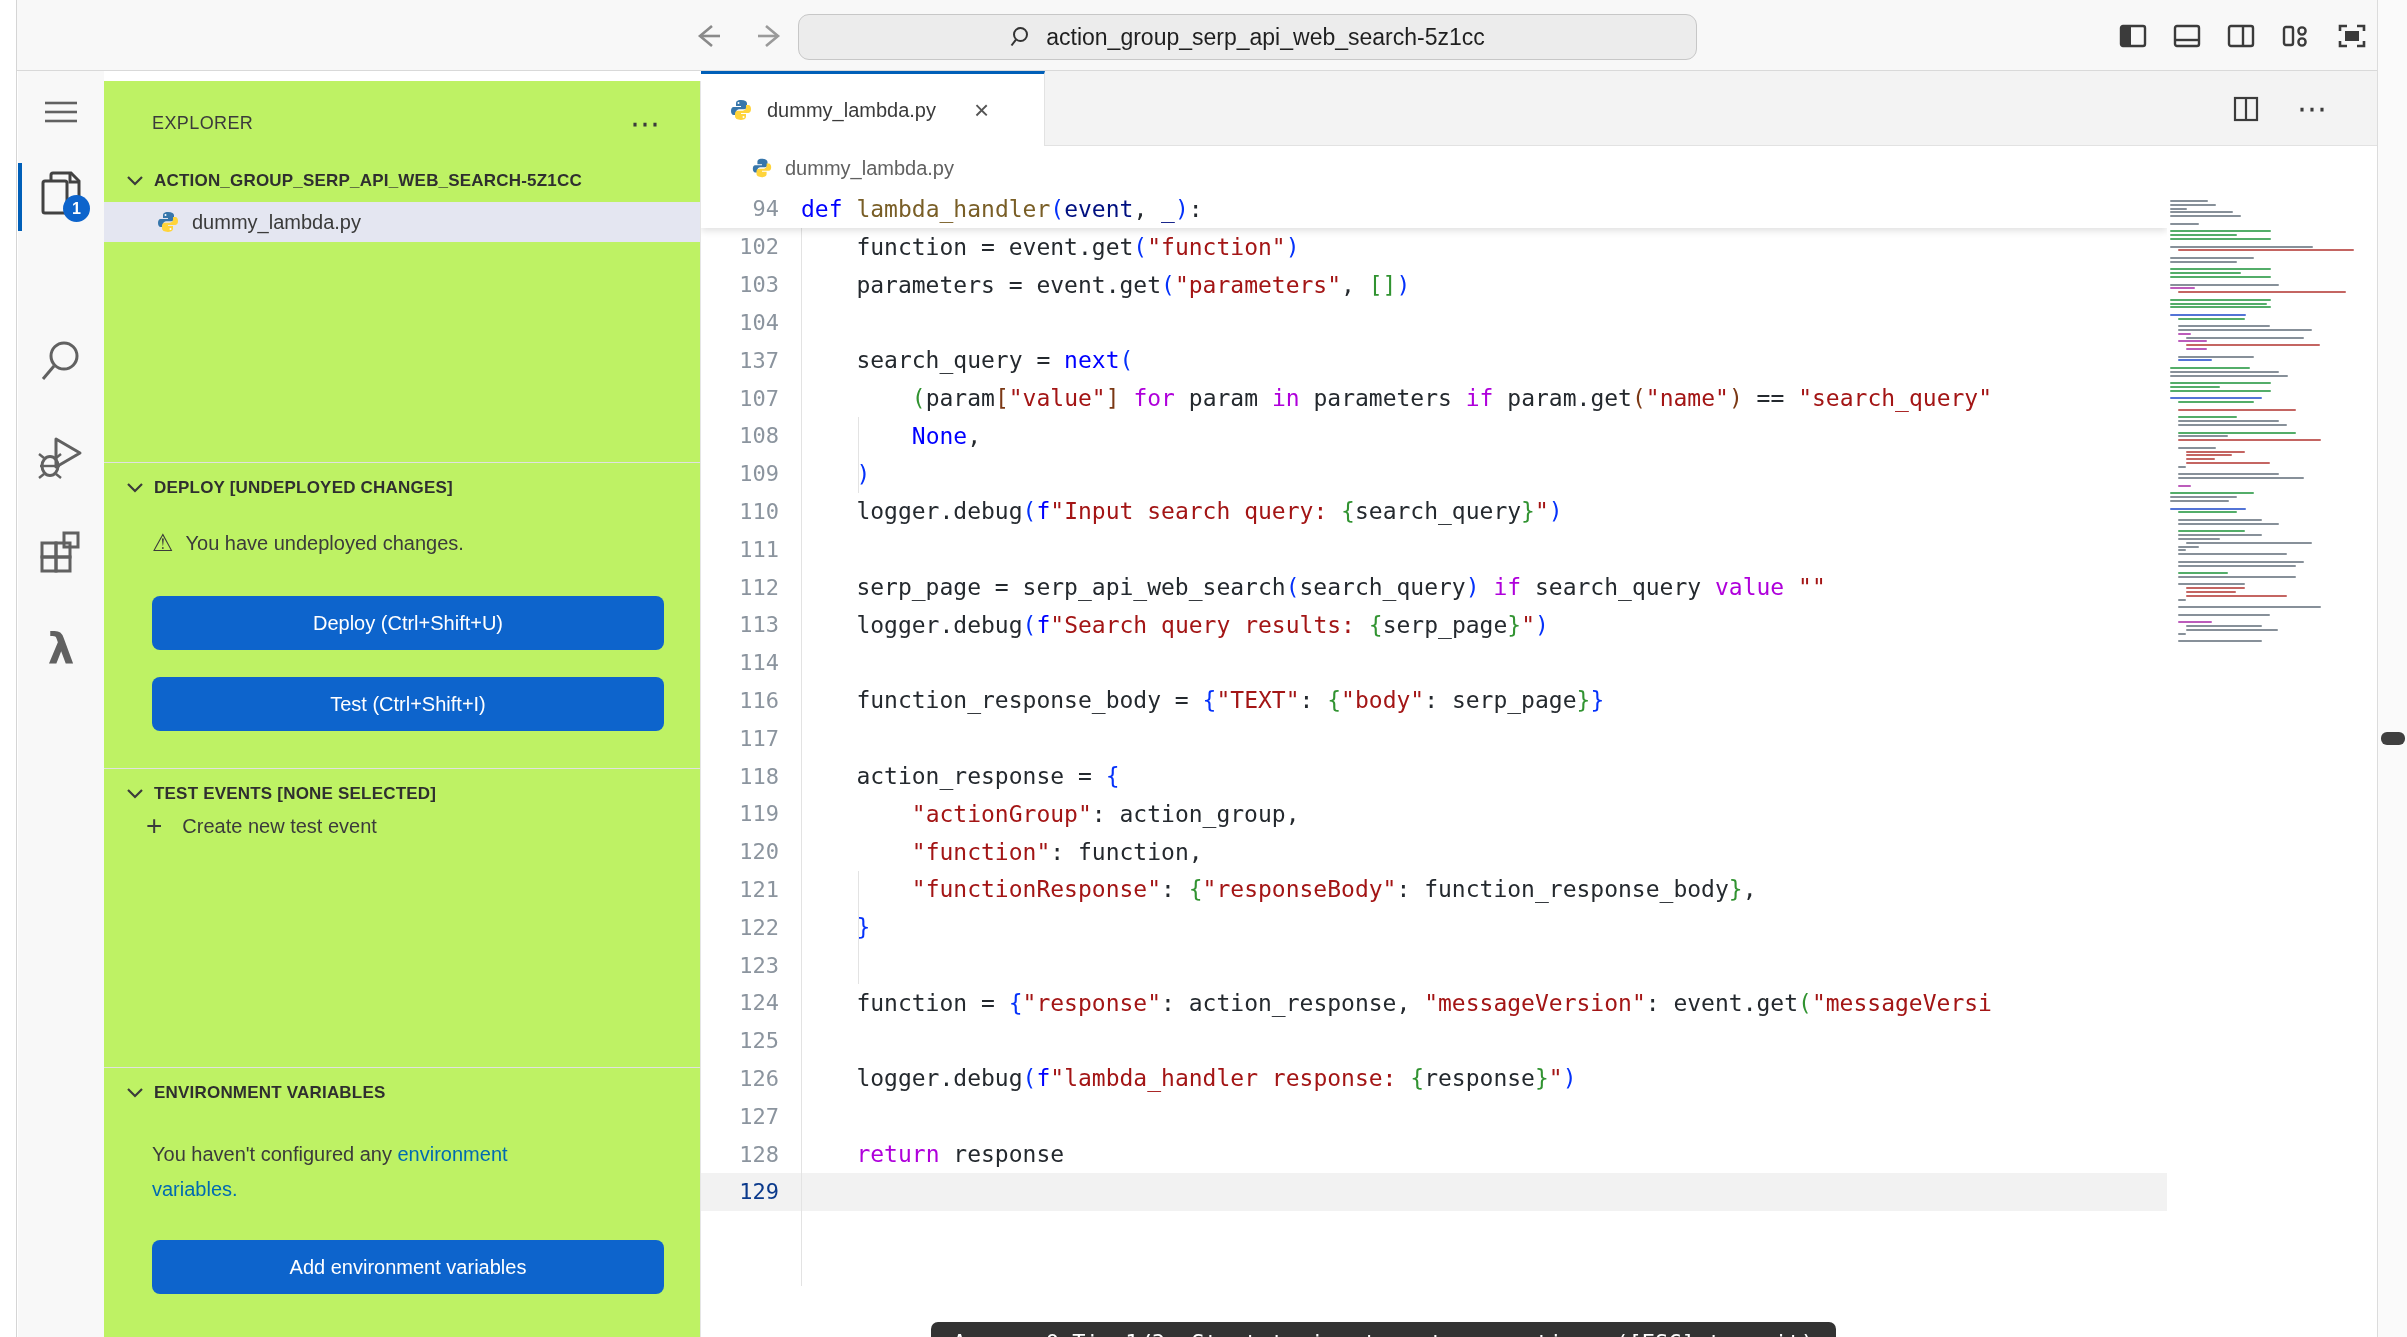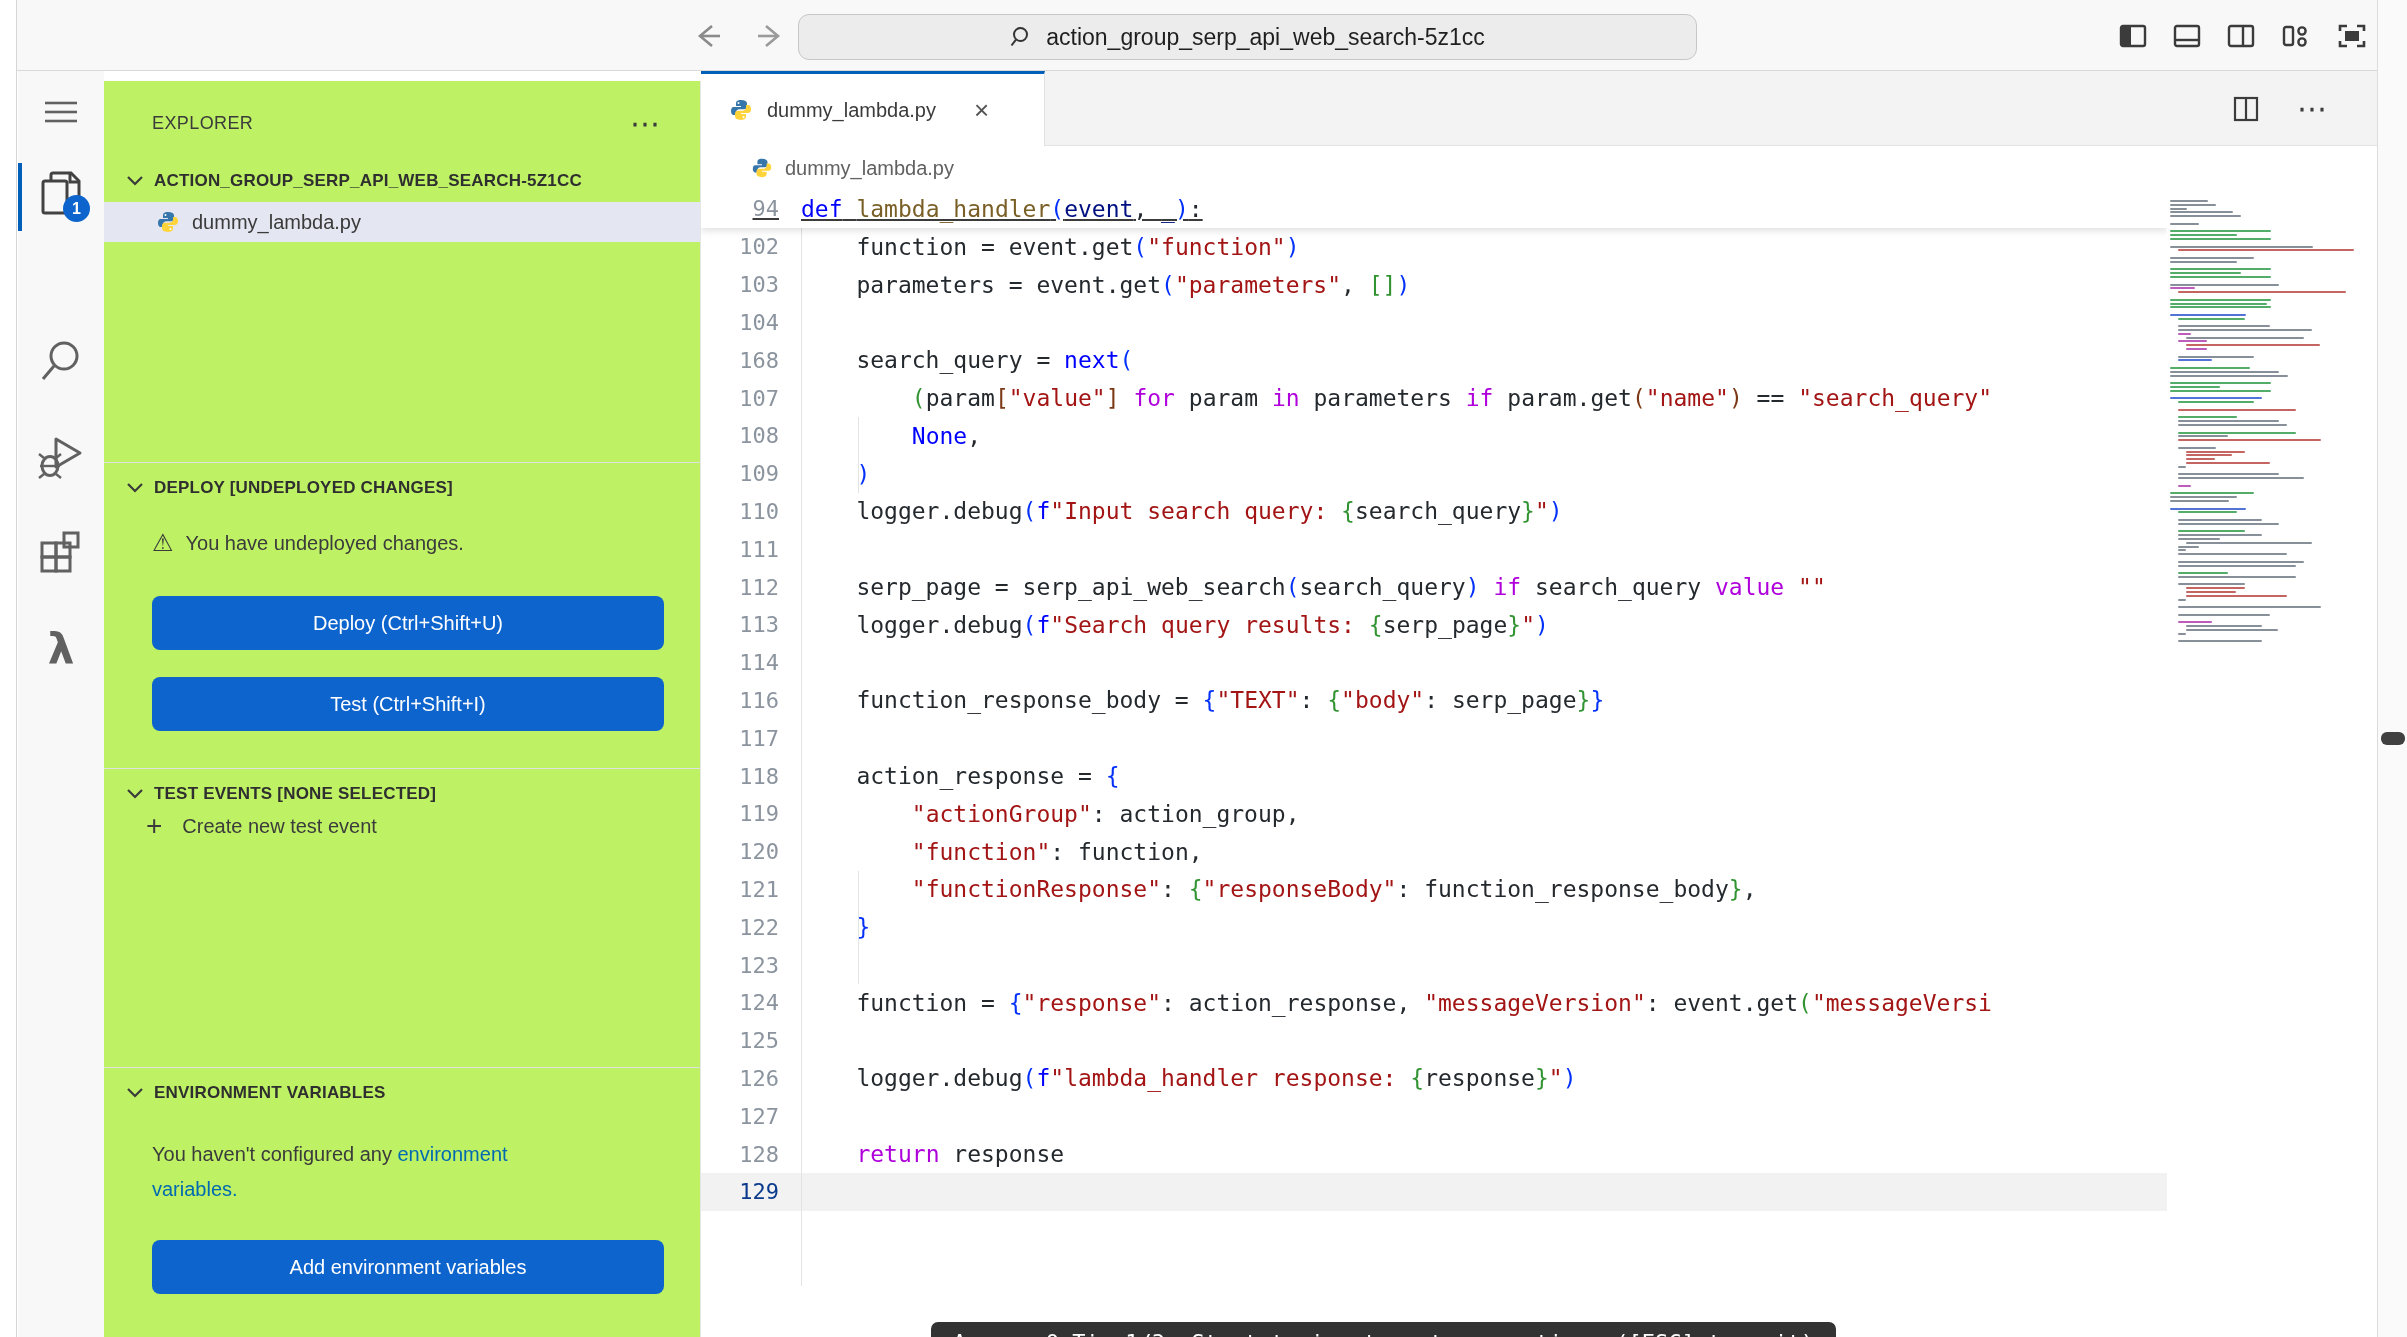--- a/index.html
+++ b/index.html
@@ -96,21 +96,21 @@
                overflow:hidden; background:#ffffff; }
   .code-row { height:37.8px; display:flex; align-items:center;
               font-family:"DejaVu Sans Mono", monospace; font-size:23px; }
   .code-row .ln { width:78px; flex:none; text-align:right; color:#8b949e;
                   font-size:22px; }
   .code-row .code { padding-left:22px; white-space:pre; color:#24292e; }
   .code-row.current { background:#f2f2f2; }
   .code-row.current .ln { color:#0b3a8c;text-align:right; }
   .rows-wrap { position:absolute; left:0; top:38px; width:100%; }
   .sticky { position:absolute; left:0; top:0; width:100%; height:38px; background:#fff;
-            box-shadow:0 3px 7px rgba(0,0,0,.12); z-index:5;text-decoration:underline; }
+            box-shadow:0 3px 7px rgba(0,0,0,.12); z-index:5; }
   .guide { position:absolute; width:0; border-left:1px solid #e3e3e3; z-index:1; }
 
   .tk-t  { color:#24292e; }
   .tk-v  { color:#001080; }
   .tk-kw { color:#0000ff; }
   .tk-kw2{ color:#af00db; }
   .tk-s  { color:#a31515; }
   .tk-c  { color:#008000; }
   .tk-fn { color:#795e26; }
   .tk-b1 { color:#0431fa; }
@@ -371,21 +371,21 @@
         </div>
         <div class="code-row">
           <span class="ln">103</span>
           <span class="code"><span class="tk-t">    parameters = event.get</span><span class="tk-b1">(</span><span class="tk-s">"parameters"</span><span class="tk-t">, </span><span class="tk-b2">[]</span><span class="tk-b1">)</span></span>
         </div>
         <div class="code-row">
           <span class="ln">104</span>
           <span class="code"></span>
         </div>
         <div class="code-row">
-          <span class="ln">168</span>
+          <span class="ln">137</span>
           <span class="code"><span class="tk-t">    search_query = </span><span class="tk-kw">next</span><span class="tk-b1">(</span></span>
         </div>
         <div class="code-row">
           <span class="ln">107</span>
           <span class="code"><span class="tk-t">        </span><span class="tk-b2">(</span><span class="tk-t">param</span><span class="tk-b3">[</span><span class="tk-s">"value"</span><span class="tk-b3">]</span><span class="tk-t"> </span><span class="tk-kw2">for</span><span class="tk-t"> param </span><span class="tk-kw2">in</span><span class="tk-t"> parameters </span><span class="tk-kw2">if</span><span class="tk-t"> param.get</span><span class="tk-b3">(</span><span class="tk-s">"name"</span><span class="tk-b3">)</span><span class="tk-t"> == </span><span class="tk-s">"search_query"</span></span>
         </div>
         <div class="code-row">
           <span class="ln">108</span>
           <span class="code"><span class="tk-t">        </span><span class="tk-kw">None</span><span class="tk-t">,</span></span>
         </div>

